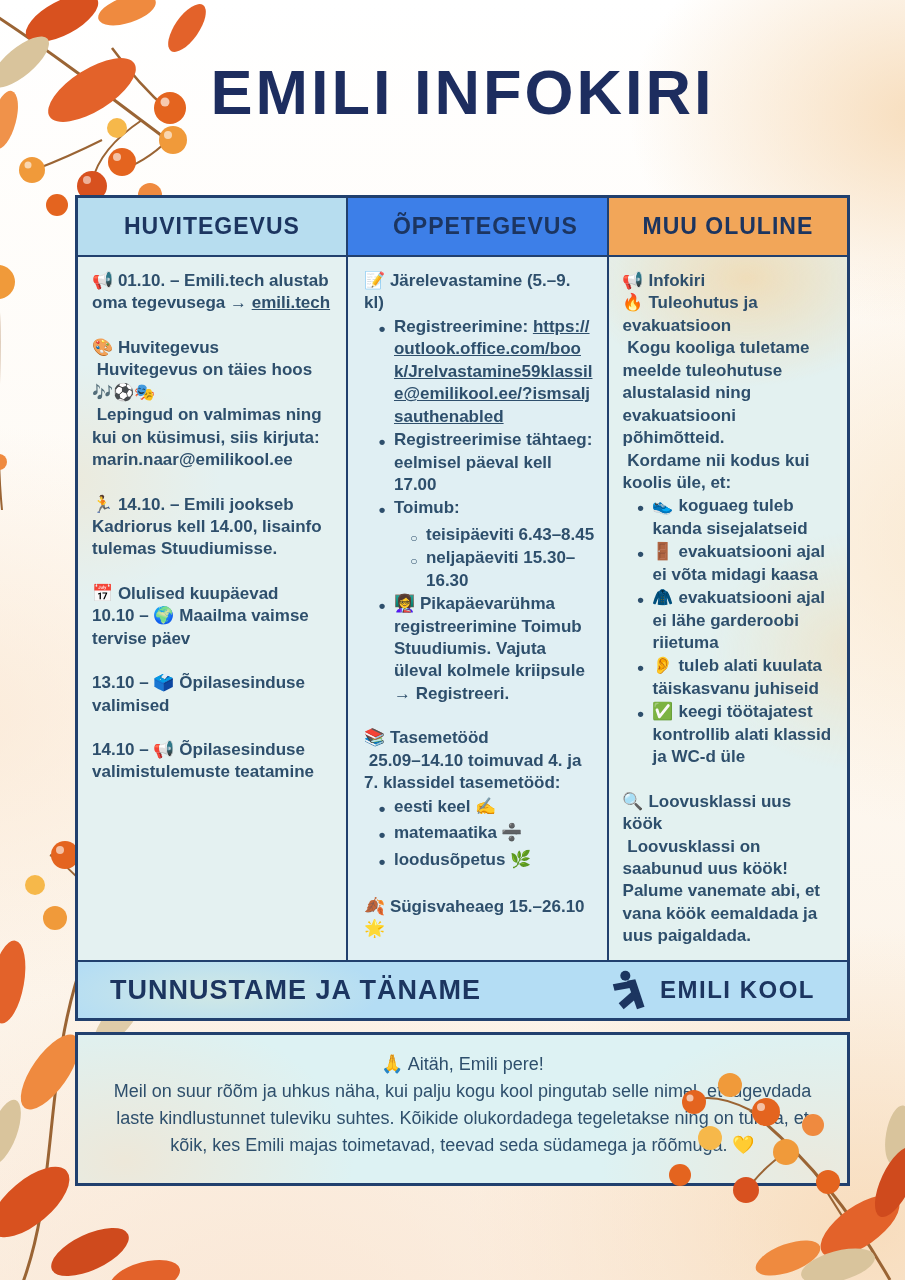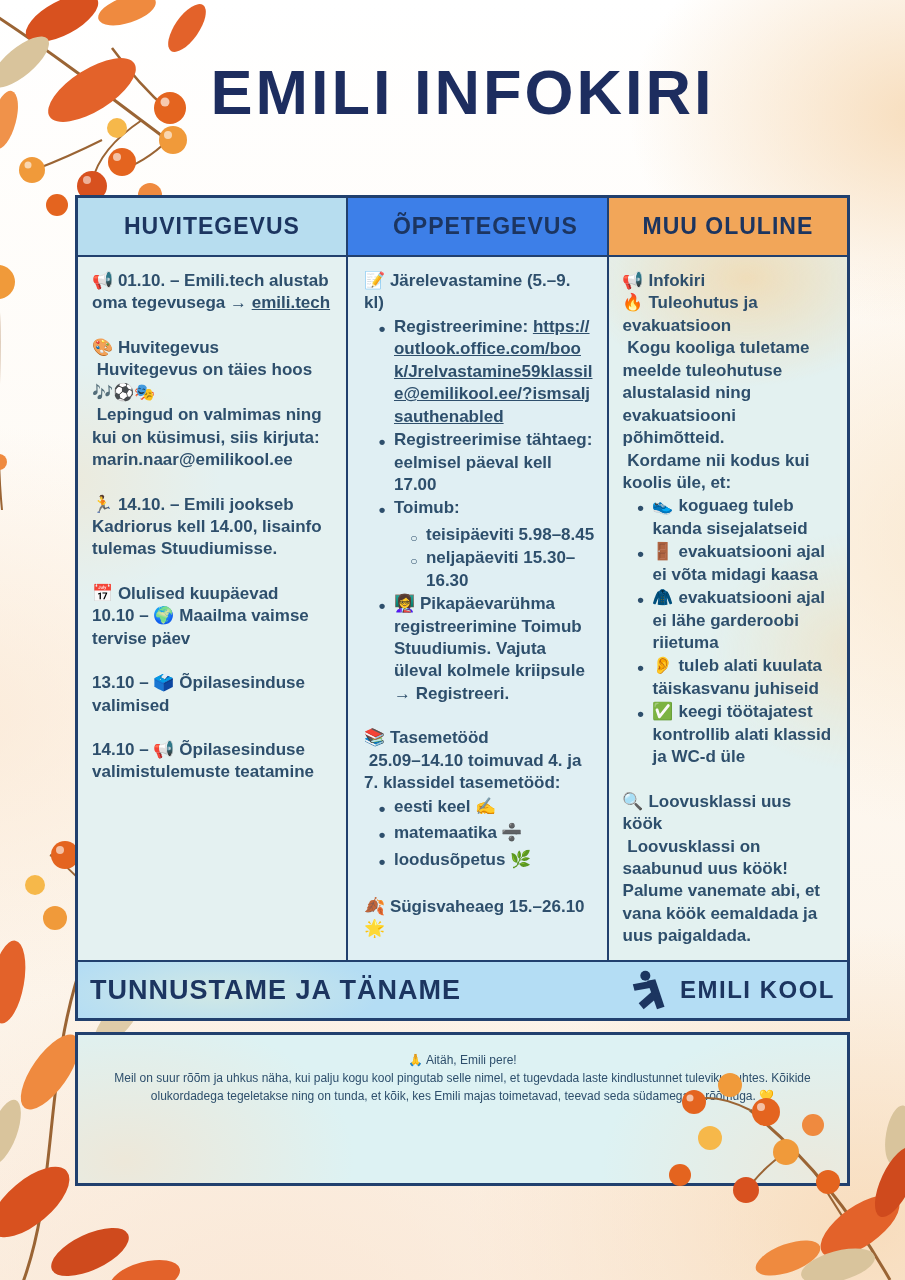--- a/index.html
+++ b/index.html
@@ -57,34 +57,34 @@
   .marker.hollow::before{content:"○";font-size:12px;position:relative;top:2px;}
   .li.sub{margin-left:38px;}
   .licontent{flex:1;white-space:pre-wrap;}
   a.lnk{color:inherit;text-decoration:underline;word-break:break-all;cursor:pointer;}
   .emoji{font-style:normal;}
   .banner{
     height:58px;border-top:2px solid #21406e;box-sizing:border-box;
     background:
       radial-gradient(220px 60px at 18% 55%, rgba(233,242,216,.55), rgba(233,242,216,0) 75%),
       #b4ddf4;
-    display:flex;align-items:center;justify-content:space-between;padding:0 12px;
+    display:flex;align-items:center;justify-content:space-between;padding:0 32px;
   }
   .banner-title{font-size:27px;font-weight:bold;letter-spacing:1px;color:#1c3560;}
   .logo{display:flex;align-items:center;gap:7px;}
   .logo-text{font-size:24px;font-weight:bold;letter-spacing:1.5px;color:#1c3560;}
   .footer-box{
     position:absolute;left:75px;top:1032px;width:775px;height:154px;z-index:1;
     border:3px solid #21406e;box-sizing:border-box;
     background:
       radial-gradient(320px 210px at 6% 85%, rgba(248,225,200,.6), rgba(248,225,200,0) 72%),
       radial-gradient(300px 200px at 96% 90%, rgba(248,225,200,.5), rgba(248,225,200,0) 72%),
       #ddf2f3;
     padding:16px 26px;text-align:center;
-    font-size:12px;line-height:1.5;color:#2e4f6c;
+    font-size:18px;line-height:1.5;color:#2e4f6c;
   }
   .fline{white-space:pre-wrap;}
 </style>
 </head>
 <body>
 
 <div class="bg"></div>
 
 <svg class="deco z0" style="left:-8px;top:-10px" width="270" height="240" viewBox="0 0 270 240">
   <path d="M-5,20 C60,62 125,112 178,152" stroke="#9a6434" stroke-width="3" fill="none"></path>
@@ -209,21 +209,21 @@
           <div class="li">
             <span class="marker dot"></span>
             <span class="licontent"><span>Registreerimise tähtaeg: eelmisel päeval kell 17.00</span></span>
           </div>
           <div class="li">
             <span class="marker dot"></span>
             <span class="licontent"><span>Toimub:</span></span>
           </div>
           <div class="li sub">
             <span class="marker hollow"></span>
-            <span class="licontent"><span>teisipäeviti 5.98–8.45</span></span>
+            <span class="licontent"><span>teisipäeviti 6.43–8.45</span></span>
           </div>
           <div class="li sub">
             <span class="marker hollow"></span>
             <span class="licontent"><span>neljapäeviti 15.30–16.30</span></span>
           </div>
           <div class="li">
             <span class="marker dot"></span>
             <span class="licontent"><span class="emoji">👩‍🏫</span><span> Pikapäevarühma registreerimine Toimub Stuudiumis. Vajuta üleval kolmele kriipsule → Registreeri.</span></span>
           </div>
         </div>

